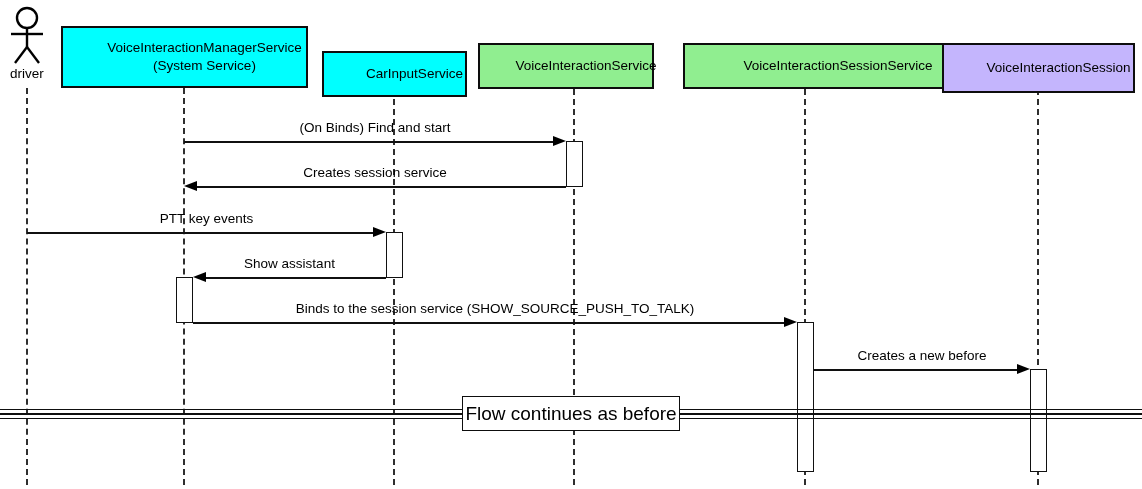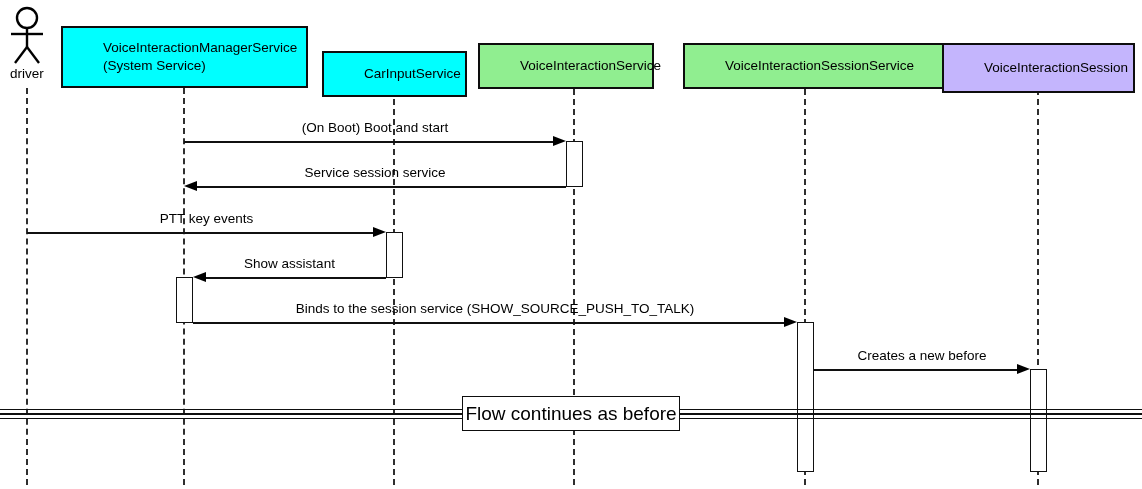--- a/index.html
+++ b/index.html
@@ -4,21 +4,21 @@
 <style>
   html,body{margin:0;padding:0;background:#fff;}
   #diagram{
     position:relative;width:1142px;height:489px;background:#ffffff;
     font-family:"Liberation Sans","DejaVu Sans",sans-serif;color:#000;
     overflow:hidden;
   }
   .lifeline{position:absolute;width:0;border-left:2px dashed #2e2e2e;}
   .activation{position:absolute;background:#ffffff;border:1.6px solid #111;box-sizing:border-box;}
   .participant-box{
-    position:absolute;display:flex;flex-direction:column;align-items:flex-start;justify-content:center;
+    position:absolute;display:flex;flex-direction:column;align-items:center;justify-content:center;
     border:2.2px solid #0d0d0d;box-sizing:border-box;font-size:13.5px;line-height:1.32;
     text-align:center;white-space:nowrap;padding-left:40px;
   }
   .actor-label{position:absolute;text-align:center;font-size:13.5px;}
   .msg-line{position:absolute;height:1.7px;background:#101010;}
   .msg-label{position:absolute;text-align:center;font-size:13.5px;white-space:nowrap;height:18px;}
   .arrowhead{position:absolute;width:0;height:0;}
   .arrowhead.right{border-left:13px solid #000;border-top:5.5px solid transparent;border-bottom:5.5px solid transparent;}
   .arrowhead.left{border-right:13px solid #000;border-top:5.5px solid transparent;border-bottom:5.5px solid transparent;}
   .divider-line{position:absolute;left:0;width:100%;height:1.5px;background:#0f0f0f;}
@@ -43,24 +43,24 @@
   <div id="layer-activations">
       <div class="activation" style="left: 566px; top: 141px; width: 17px; height: 46px;"></div>
       <div class="activation" style="left: 386px; top: 232px; width: 17px; height: 46px;"></div>
       <div class="activation" style="left: 176px; top: 277px; width: 17px; height: 46px;"></div>
       <div class="activation" style="left: 797px; top: 322px; width: 17px; height: 150px;"></div>
       <div class="activation" style="left: 1030px; top: 369px; width: 17px; height: 103px;"></div>
     </div>
   <div id="layer-messages">
       <div class="msg-line" style="left: 184px; top: 141px; width: 372px; margin-left: 0px;"></div>
       <div class="arrowhead right" style="left: 553px; top: 136.3px;"></div>
-      <div class="msg-label" style="left: 154px; top: 120px; width: 442px;">(On Boot) Boot and start</div>
+      <div class="msg-label" style="left: 154px; top: 120px; width: 442px;">(On Binds) Find and start</div>
       <div class="msg-line" style="left: 184px; top: 186px; width: 372px; margin-left: 10px;"></div>
       <div class="arrowhead left" style="left: 184px; top: 181.3px;"></div>
-      <div class="msg-label" style="left: 154px; top: 165px; width: 442px;">Service session service</div>
+      <div class="msg-label" style="left: 154px; top: 165px; width: 442px;">Creates session service</div>
       <div class="msg-line" style="left: 27px; top: 232px; width: 349px; margin-left: 0px;"></div>
       <div class="arrowhead right" style="left: 373px; top: 227.3px;"></div>
       <div class="msg-label" style="left: -3px; top: 211px; width: 419px;">PTT key events</div>
       <div class="msg-line" style="left: 193px; top: 277px; width: 183px; margin-left: 10px;"></div>
       <div class="arrowhead left" style="left: 193px; top: 272.3px;"></div>
       <div class="msg-label" style="left: 163px; top: 256px; width: 253px;">Show assistant</div>
       <div class="msg-line" style="left: 193px; top: 322px; width: 594px; margin-left: 0px;"></div>
       <div class="arrowhead right" style="left: 784px; top: 317.3px;"></div>
       <div class="msg-label" style="left: 163px; top: 301px; width: 664px;">Binds to the session service (SHOW_SOURCE_PUSH_TO_TALK)</div>
       <div class="msg-line" style="left: 814px; top: 369px; width: 206px; margin-left: 0px;"></div>

